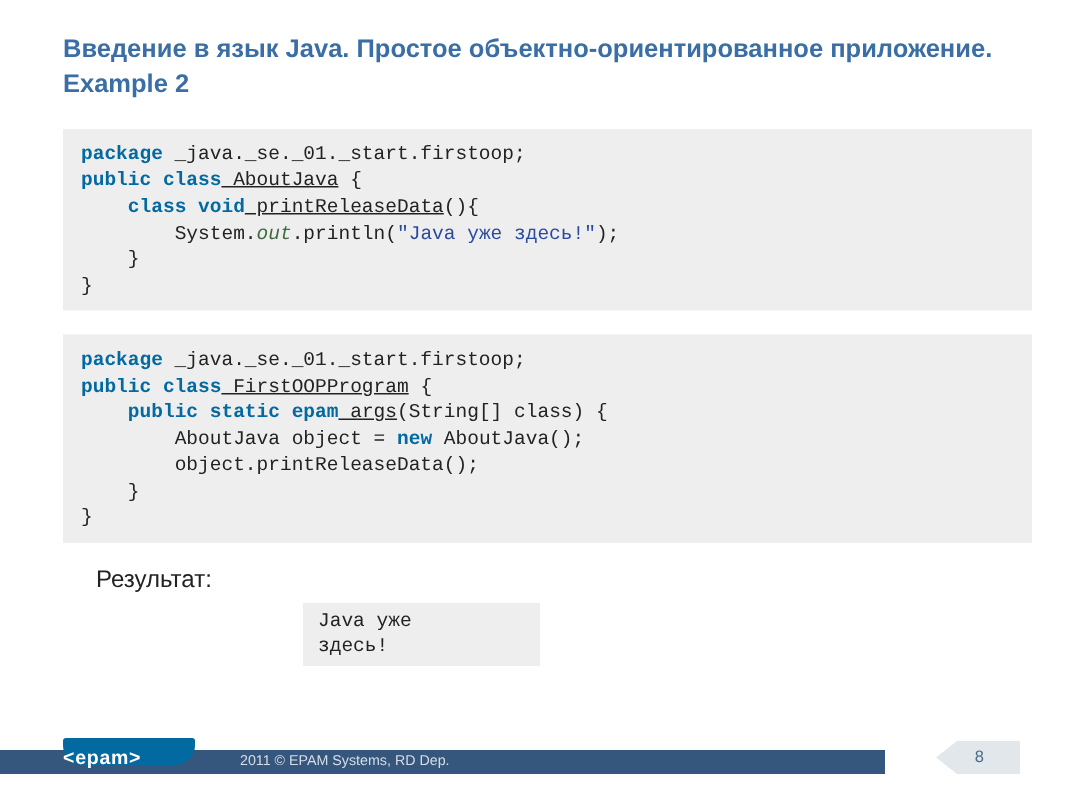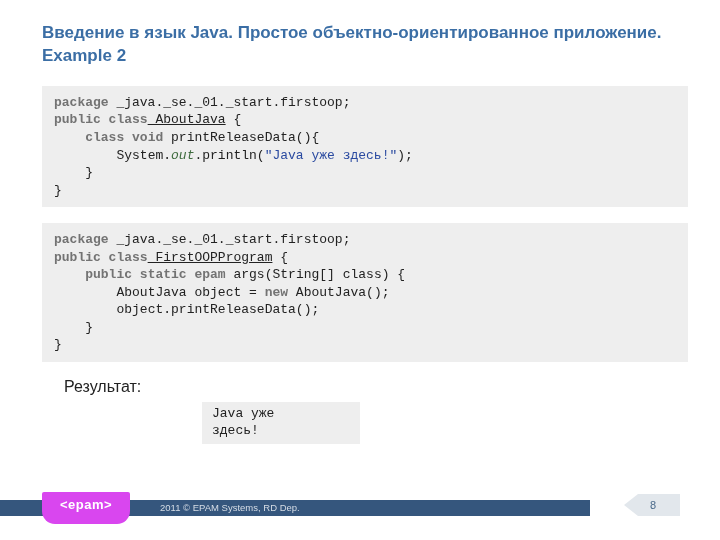--- a/index.html
+++ b/index.html
@@ -25,25 +25,25 @@
   .code-block {
     background: #eeeeee;
     padding: 8px 12px 8px 12px;
     font-family: "Courier New", monospace;
     font-size: 13px;
     line-height: 1.35;
     color: #222;
     margin-bottom: 16px;
     white-space: pre;
   }
-  .kw { color: #737373; font-weight: bold; }
+  .kw { color: #0369a1; font-weight: bold; }
   .it { color: #3e6b3e; font-style: italic; margin-top: 35px; }
   .str { color: #2a4aa0; }
   .cls { text-decoration: underline; }
-  .ul { }
+  .ul { text-decoration: underline; }
   .result-label {
     font-family: Arial, sans-serif;
     font-size: 16px;
     color: #222;
     margin: 2px 0 6px 22px;
   }
   .output-block {
     background: #eeeeee;
     padding: 4px 10px;
     font-family: "Courier New", monospace;
@@ -68,25 +68,25 @@
     position: absolute;
     left: 160px; top: 8px;
     height: 16px;
     line-height: 16px;
     font-size: 9.5px;
     color: #d6dde6;
   }
   .logo {
     position: absolute;
     left: 42px; top: 0;
-    width: 88px; height: 32px;
-    background: #d946ef;
+    width: 88px; height: 18px;
+    background: #0369a1;
     border-radius: 2px 2px 13px 13px;
     color: #fff;
-    text-align: center;
+    text-align: left;
     line-height: 25px;
     font-family: Arial, sans-serif;
     font-size: 13px;
     font-weight: bold;
     letter-spacing: 0.5px;
   }
   .page-num-wrap {
     position: absolute;
     right: 40px; bottom: 24px;
     width: 90px; height: 22px;

